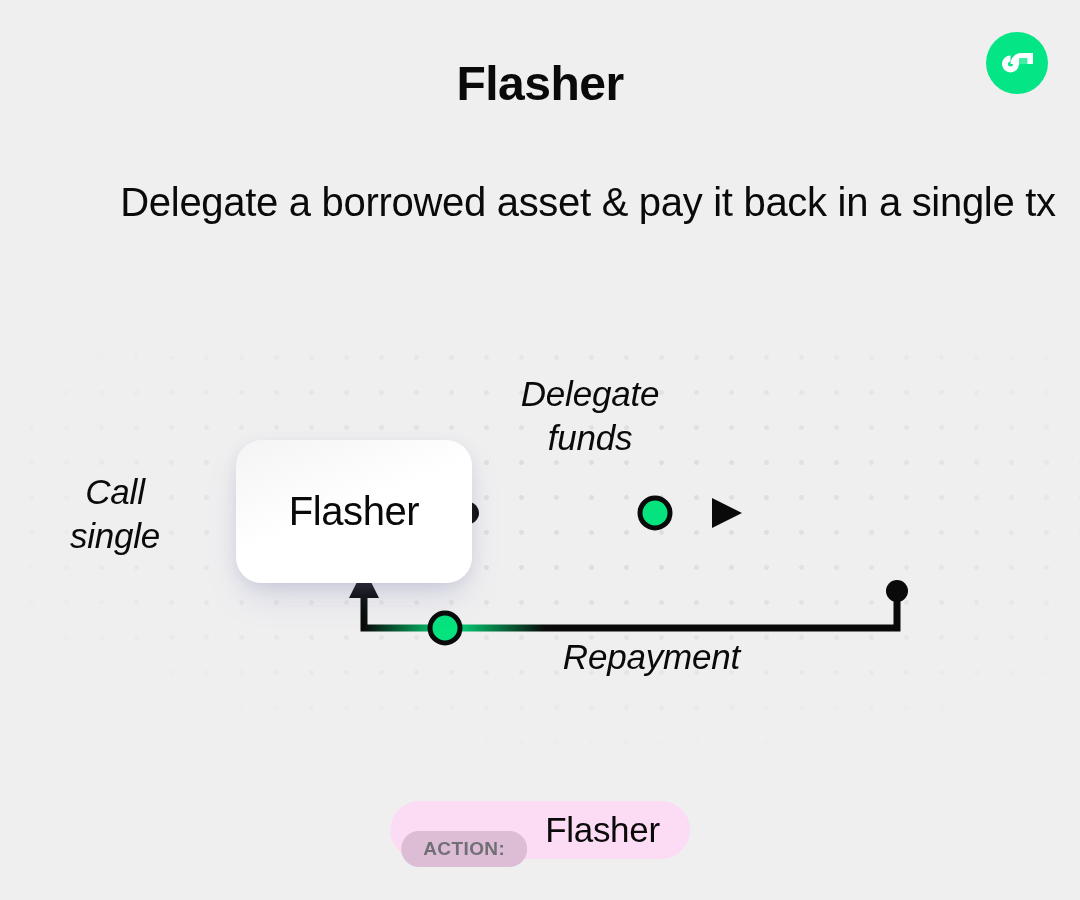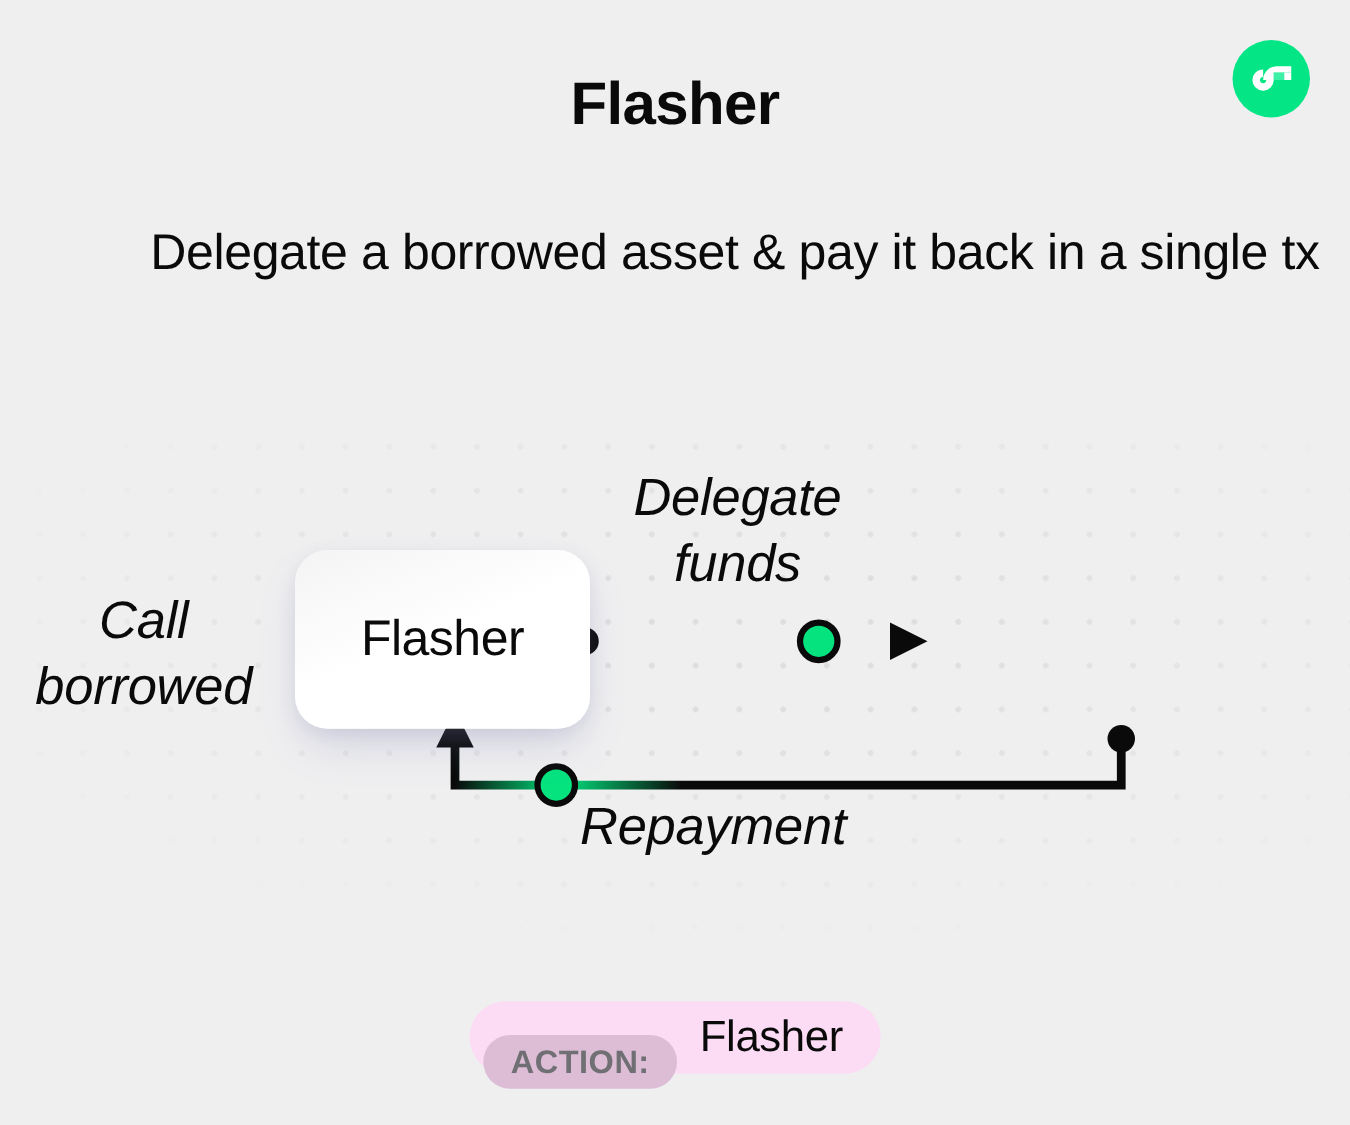--- a/index.html
+++ b/index.html
@@ -106,43 +106,43 @@
     left: 724px;
     top: 110px;
     width: 320px;
     height: 165px;
   }
 
   
   .edge-label {
     position: absolute;
     font-style: italic;
-    font-size: 42px;
+    font-size: 35px;
     line-height: 1.25;
     letter-spacing: -0.2px;
     color: #0a0a0a;
     white-space: pre-line;
   }
   #label-delegate {
     left: 470px;
     top: 42px;
     width: 240px;
     text-align: center;
   }
   #label-call {
     left: 20px;
     top: 140px;
     width: 190px;
     text-align: center;
   }
   #label-repayment {
-    left: 464px;
+    left: 480px;
     top: 305px;
     width: 260px;
-    text-align: left;
+    text-align: right;
   }
 
   
   .edges {
     position: absolute;
     inset: 0;
     overflow: visible;
   }
 
   
@@ -156,21 +156,21 @@
     background: #fbdcf4;
     display: flex;
     align-items: center;
     padding: 0 30px 0 11px;
     gap: 18px;
   }
   .action-tag {
     background: #ddbdd6;
     color: #6f6f74;
     border-radius: 22px;
-    font-size: 26px;
+    font-size: 19px;
     font-weight: bold;
     letter-spacing: 0.4px;
     padding: 8px 22px 9px 22px;
     line-height: 1;
     margin-top: 38px;
   }
   .action-value {
     font-size: 35px;
     font-weight: 400;
     color: #0a0a0a;
@@ -229,21 +229,21 @@
         <circle cx="445" cy="298" r="15" fill="#05e37f" stroke="#0a0a0a" stroke-width="5"></circle>
       </g>
     </svg>
 
     <div class="node" id="node-flasher">
       <span class="node-label">Flasher</span>
     </div>
 
 
     <div class="edge-label" id="label-call">Call
-borrowed</div>
+single</div>
     <div class="edge-label" id="label-delegate">Delegate
 funds</div>
     <div class="edge-label" id="label-repayment">Repayment</div>
   </div>
 
   <div class="action-badge">
     <span class="action-tag">ACTION:</span>
     <span class="action-value">Flasher</span>
   </div>
 

